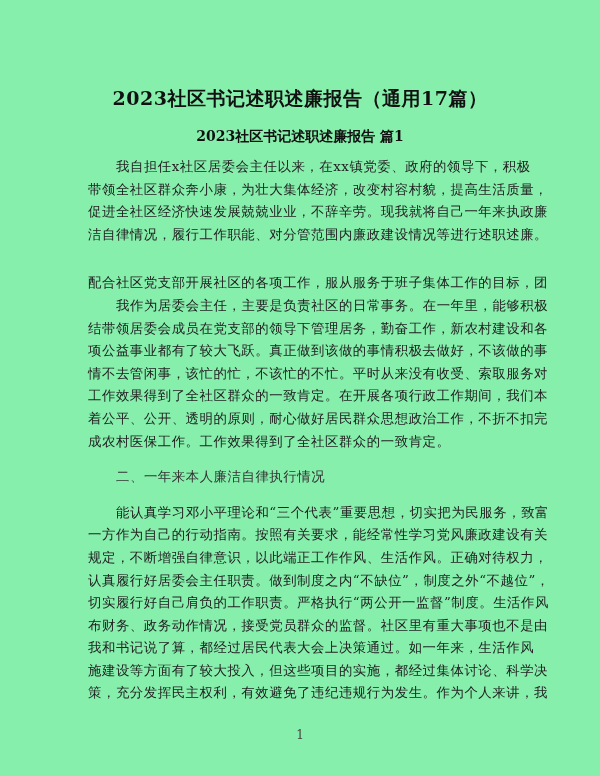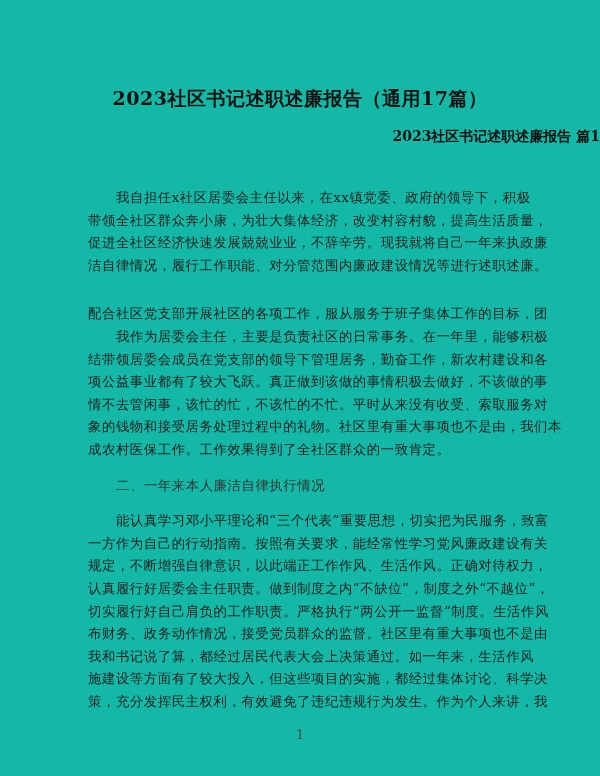--- a/index.html
+++ b/index.html
@@ -1,23 +1,23 @@
 <!DOCTYPE html>
 <html><head>
 <meta charset="utf-8">
 <style>
   html, body { margin:0; padding:0; background:#ffffff; }
   body { width:600px; height:776px; position:relative; overflow:hidden;
          font-family:"DejaVu Serif","Liberation Serif",serif; color:#1a1a1a; }
-  .page { position:absolute; left:0; top:0; width:600px; height:776px; background:#14b8a6; }
+  .page { position:absolute; left:0; top:0; width:600px; height:776px; background:#86efac; }
   .title { position:absolute; left:0; width:600px; top:86px; text-align:center;
            font-size:19px; font-weight:bold; letter-spacing:0.5px; color:#111; }
-  .subtitle { position:absolute; left:0; width:600px; top:128px; text-align:right;
+  .subtitle { position:absolute; left:0; width:600px; top:128px; text-align:center;
               font-size:14px; font-weight:bold; color:#111; }
-  .body { position:absolute; left:88px; width:424px; top:156px;margin-top:31px; }
+  .body { position:absolute; left:88px; width:424px; top:156px; }
   .line { height:22.6px; line-height:22.6px; font-size:13.4px; white-space:nowrap;
           letter-spacing:0.55px; color:#222; }
   .indent { padding-left:28px; }
   .gap { height:13px; }
   .heading { color:#333; }
   .pagenum { position:absolute; left:0; width:600px; top:728px; text-align:center;
              font-size:12px; color:#444; }
 </style>
 </head>
 <body>
@@ -34,21 +34,22 @@
         <div class="line">洁自律情况，履行工作职能、对分管范围内廉政建设情况等进行述职述廉。</div>
       </div>
       <div class="gap"></div>
       <div class="gap"></div>
       <div>
         <div class="line">配合社区党支部开展社区的各项工作，服从服务于班子集体工作的目标，团</div>
         <div class="line indent">我作为居委会主任，主要是负责社区的日常事务。在一年里，能够积极</div>
         <div class="line">结带领居委会成员在党支部的领导下管理居务，勤奋工作，新农村建设和各</div>
         <div class="line">项公益事业都有了较大飞跃。真正做到该做的事情积极去做好，不该做的事</div>
         <div class="line">情不去管闲事，该忙的忙，不该忙的不忙。平时从来没有收受、索取服务对</div>
-        <div class="line">象的钱物和接受居务处理过程中的礼物。社区里有重大事项也不是由，我们本</div>
+        <div class="line">工作效果得到了全社区群众的一致肯定。在开展各项行政工作期间，我们本</div>
+        <div class="line">着公平、公开、透明的原则，耐心做好居民群众思想政治工作，不折不扣完</div>
         <div class="line">成农村医保工作。工作效果得到了全社区群众的一致肯定。</div>
       </div>
       <div class="gap"></div>
       <div>
         <div class="line indent heading">二、一年来本人廉洁自律执行情况</div>
       </div>
       <div class="gap"></div>
       <div>
         <div class="line indent">能认真学习邓小平理论和“三个代表”重要思想，切实把为民服务，致富</div>
         <div class="line">一方作为自己的行动指南。按照有关要求，能经常性学习党风廉政建设有关</div>

